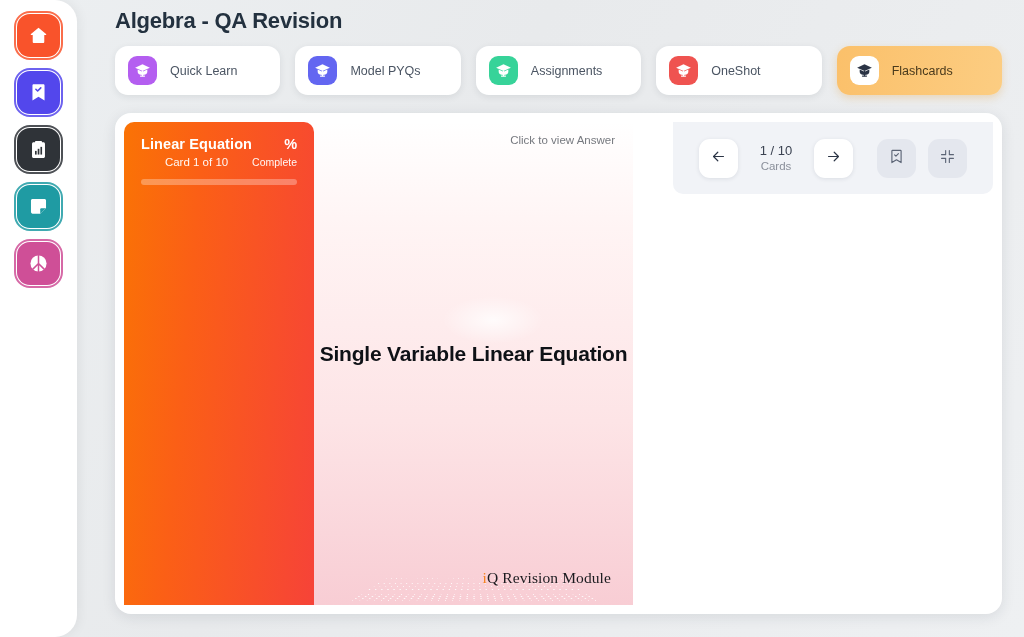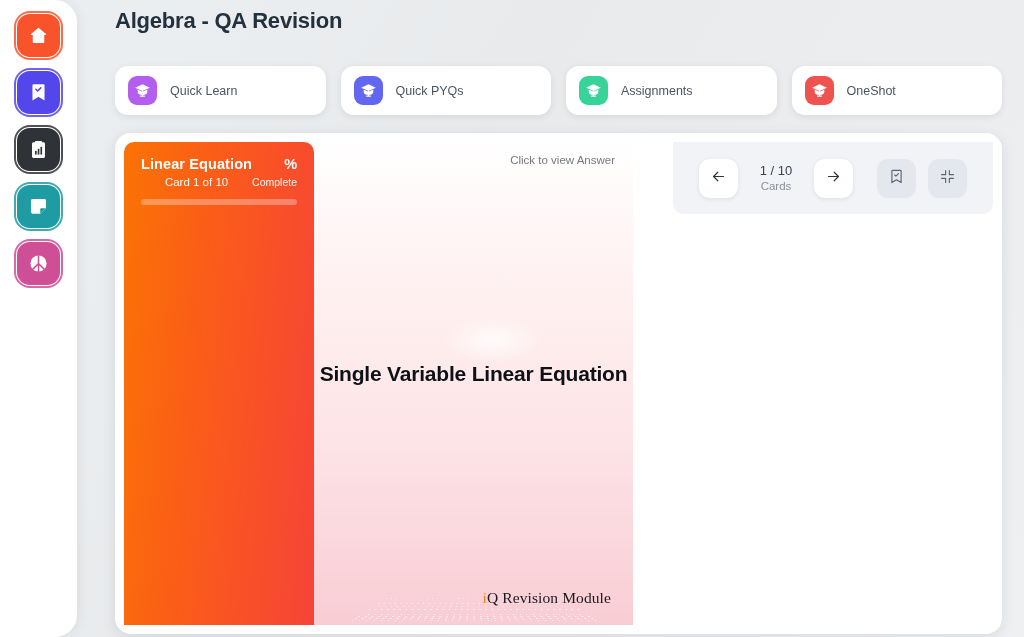--- a/index.html
+++ b/index.html
@@ -64,21 +64,21 @@
     font-weight: bold;
     color: #23313f;
     letter-spacing: -0.2px;
     padding-top: 8px;
   }
 
   
   #tabs {
     display: flex;
     gap: 15px;
-    margin-top: 32px;
+    margin-top: 12px;
   }
   .tab {
     flex: 1;
     height: 49px;
     background: #ffffff;
     border-radius: 13px;
     box-shadow: 0 2px 7px rgba(30,40,60,0.09);
     display: flex;
     align-items: center;
     padding: 0 13px;
@@ -321,21 +321,21 @@
 
       <div class="tab">
         <span class="tab-ico" style="background:#6366f1">
           <svg viewBox="0 0 24 24">
               <path d="M12 3.2 1.6 8l10.4 4.8L22.4 8 12 3.2z"></path>
               <path d="M5.2 10.6v3.6c0 2.4 3 4.3 6.8 4.3s6.8-1.9 6.8-4.3v-3.6L12 13.9 5.2 10.6z"></path>
               <rect x="11.3" y="12.4" width="1.4" height="7.6"></rect>
               <rect x="8.4" y="19.2" width="7.2" height="1.5" rx=".7"></rect>
             </svg>
         </span>
-        <span class="tab-label">Quick PYQs</span>
+        <span class="tab-label">Model PYQs</span>
       </div>
 
       <div class="tab">
         <span class="tab-ico" style="background:#37d399">
           <svg viewBox="0 0 24 24">
               <path d="M12 3.2 1.6 8l10.4 4.8L22.4 8 12 3.2z"></path>
               <path d="M5.2 10.6v3.6c0 2.4 3 4.3 6.8 4.3s6.8-1.9 6.8-4.3v-3.6L12 13.9 5.2 10.6z"></path>
               <rect x="11.3" y="12.4" width="1.4" height="7.6"></rect>
               <rect x="8.4" y="19.2" width="7.2" height="1.5" rx=".7"></rect>
             </svg>
@@ -348,20 +348,31 @@
           <svg viewBox="0 0 24 24">
               <path d="M12 3.2 1.6 8l10.4 4.8L22.4 8 12 3.2z"></path>
               <path d="M5.2 10.6v3.6c0 2.4 3 4.3 6.8 4.3s6.8-1.9 6.8-4.3v-3.6L12 13.9 5.2 10.6z"></path>
               <rect x="11.3" y="12.4" width="1.4" height="7.6"></rect>
               <rect x="8.4" y="19.2" width="7.2" height="1.5" rx=".7"></rect>
             </svg>
         </span>
         <span class="tab-label">OneShot</span>
       </div>
 
+      <div class="tab active">
+        <span class="tab-ico">
+          <svg viewBox="0 0 24 24">
+              <path d="M12 3.2 1.6 8l10.4 4.8L22.4 8 12 3.2z"></path>
+              <path d="M5.2 10.6v3.6c0 2.4 3 4.3 6.8 4.3s6.8-1.9 6.8-4.3v-3.6L12 13.9 5.2 10.6z"></path>
+              <rect x="11.3" y="12.4" width="1.4" height="7.6"></rect>
+              <rect x="8.4" y="19.2" width="7.2" height="1.5" rx=".7"></rect>
+            </svg>
+        </span>
+        <span class="tab-label">Flashcards</span>
+      </div>
 
     </div>
 
     <div id="card-shell">
 
       <div id="card-header">
         <div id="card-header-top">
           <div>
             <div id="card-title">Linear Equation</div>
             <div id="card-count">Card 1 of 10</div>

